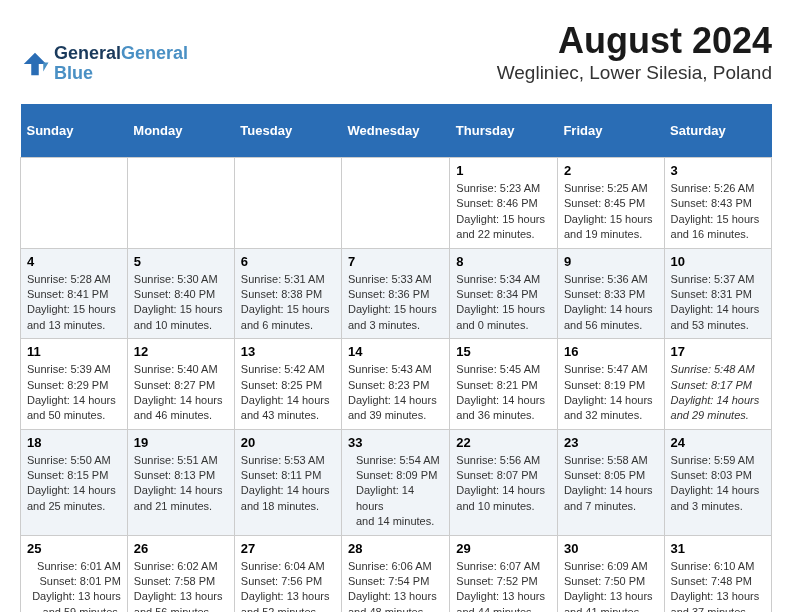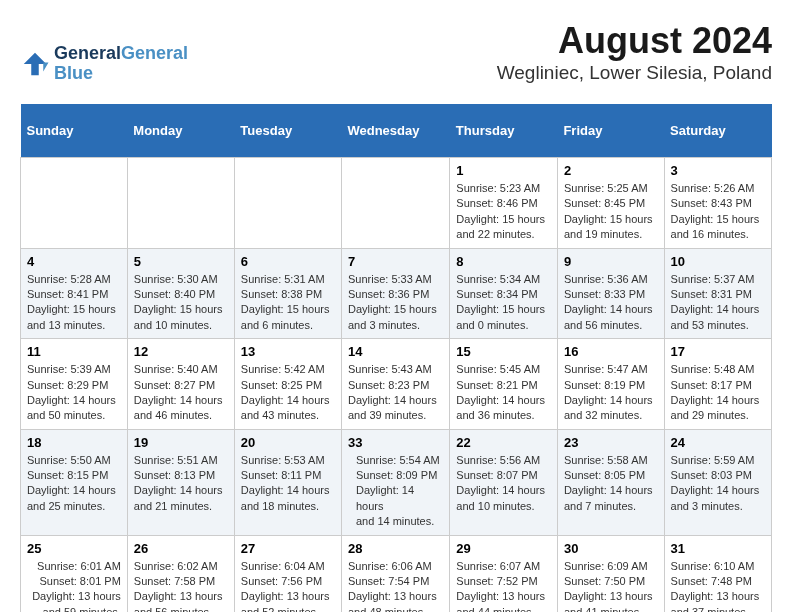--- a/index.html
+++ b/index.html
@@ -234,21 +234,21 @@
         </td>
         <td>
           <div class="day-num">16</div>
           <div class="day-info" style="white-space: pre-line;">Sunrise: 5:47 AM
 Sunset: 8:19 PM
 Daylight: 14 hours
 and 32 minutes.</div>
         </td>
         <td>
           <div class="day-num">17</div>
-          <div class="day-info" style="white-space: pre-line;">Sunrise: 5:48 AM
+          <div class="day-info" style="white-space: pre-line; font-style: italic;">Sunrise: 5:48 AM
 Sunset: 8:17 PM
 Daylight: 14 hours
 and 29 minutes.</div>
         </td>
       </tr>
       <tr>
         <td>
           <div class="day-num">18</div>
           <div class="day-info" style="white-space: pre-line;">Sunrise: 5:50 AM
 Sunset: 8:15 PM

